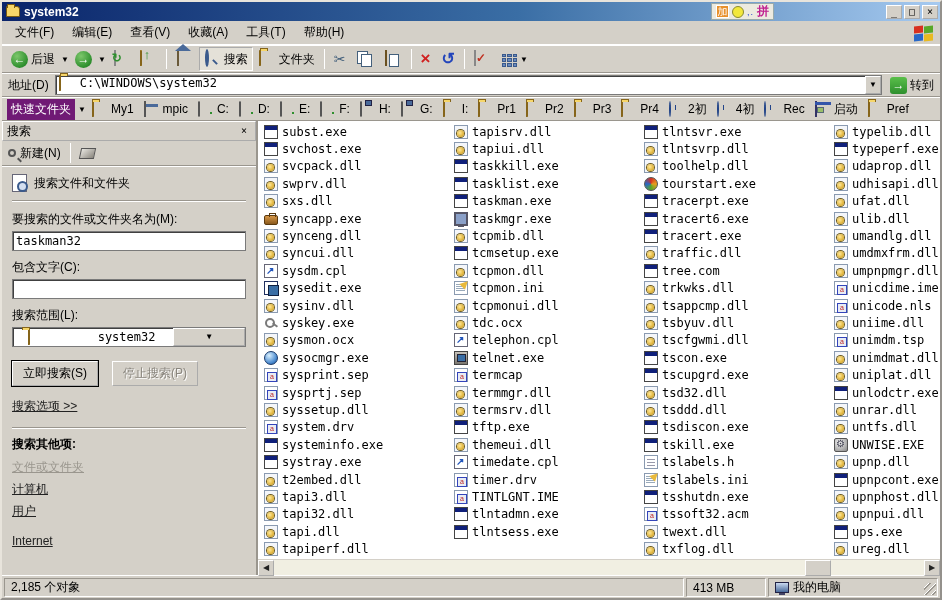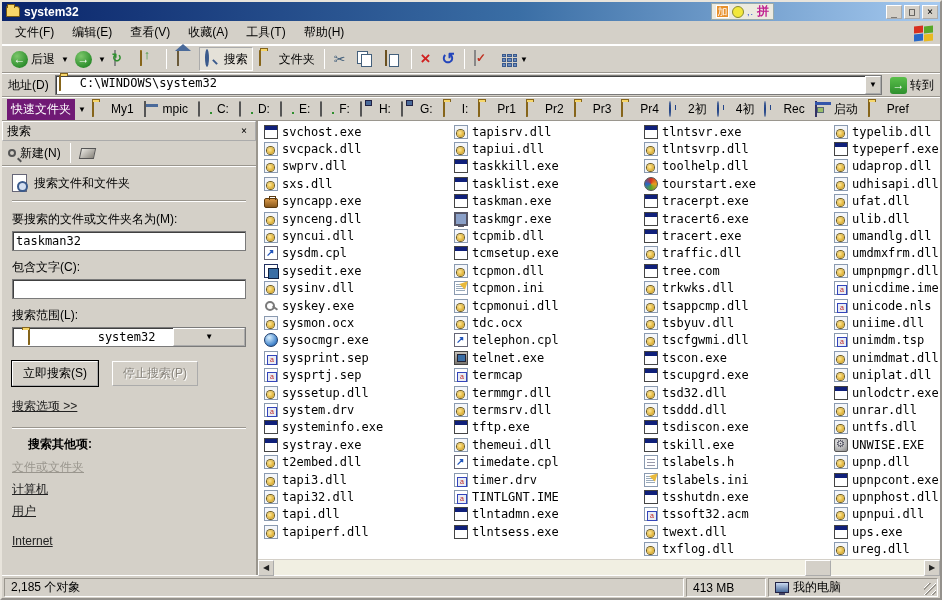--- a/index.html
+++ b/index.html
@@ -107,21 +107,21 @@
   .sp-input { width:100%; height:20px; border:1px solid #7a7a7a; box-shadow:inset 1px 1px 0 #404040; background:#fff; font-family:"DejaVu Sans Mono",monospace; font-size:12px; padding:0 3px; outline:none; }
   .sp-combo { height:20px; background:#fff; border:1px solid #7a7a7a; box-shadow:inset 1px 1px 0 #404040; display:flex; align-items:center; padding-left:3px; margin-top:2px; }
   .sp-combo .q-folder { margin-top:0; }
   .sp-combo span { flex:1; margin-left:6px; font-family:"DejaVu Sans Mono",monospace; }
   .sp-buttons { display:flex; gap:14px; margin-top:14px; align-items:center; }
   .btn { background:#D4D0C8; border:1px outset #fff; padding:3px 10px; font-size:12px;text-align:center; }
   .btn.default { border:1px outset #fff; outline:1px solid #000; }
   .btn:disabled,.btn.disabled { color:#8a867e; text-shadow:1px 1px 0 #fff; }
   .sp-link { display:inline-block; margin-top:12px; color:#222; text-decoration:underline; }
   .sp-rule { border-bottom:1px solid #9a968e; box-shadow:0 1px 0 #fff; margin:12px 0 8px 0; }
-  .sp-other-heading { font-weight:bold; margin-bottom:6px;margin-left:16px; }
+  .sp-other-heading { font-weight:bold; margin-bottom:6px; }
   .sp-olink { display:block; color:#222; text-decoration:underline; margin:5px 0; }
   .sp-olink.disabled { color:#9a968e; }
   .sp-olink.spaced { margin-top:14px; }
 
   
   .filearea { flex:1; background:#fff; display:flex; flex-direction:column; min-width:0; position:relative; }
   .filelist { flex:1; display:flex; overflow:hidden; padding:2px 0 0 6px; }
   .fcol { width:190px; flex:none; display:flex; flex-direction:column; }
   .fitem { height:17.4px; display:flex; align-items:center; overflow:hidden; white-space:nowrap; }
   .fname { font-family:"DejaVu Sans Mono",monospace; font-size:12px; margin-left:4px; }
@@ -403,20 +403,24 @@
             <a href="#" class="sp-olink spaced">Internet</a>
           </div>
       </div>
     </div>
 
     <div class="filearea">
       <div class="filelist">
           <div class="fcol">
             <div class="fitem">
               <span class="fi fi-console"></span>
+              <span class="fname">subst.exe</span>
+            </div>
+            <div class="fitem">
+              <span class="fi fi-console"></span>
               <span class="fname">svchost.exe</span>
             </div>
             <div class="fitem">
               <span class="fi fi-dll"></span>
               <span class="fname">svcpack.dll</span>
             </div>
             <div class="fitem">
               <span class="fi fi-dll"></span>
               <span class="fname">swprv.dll</span>
             </div>

